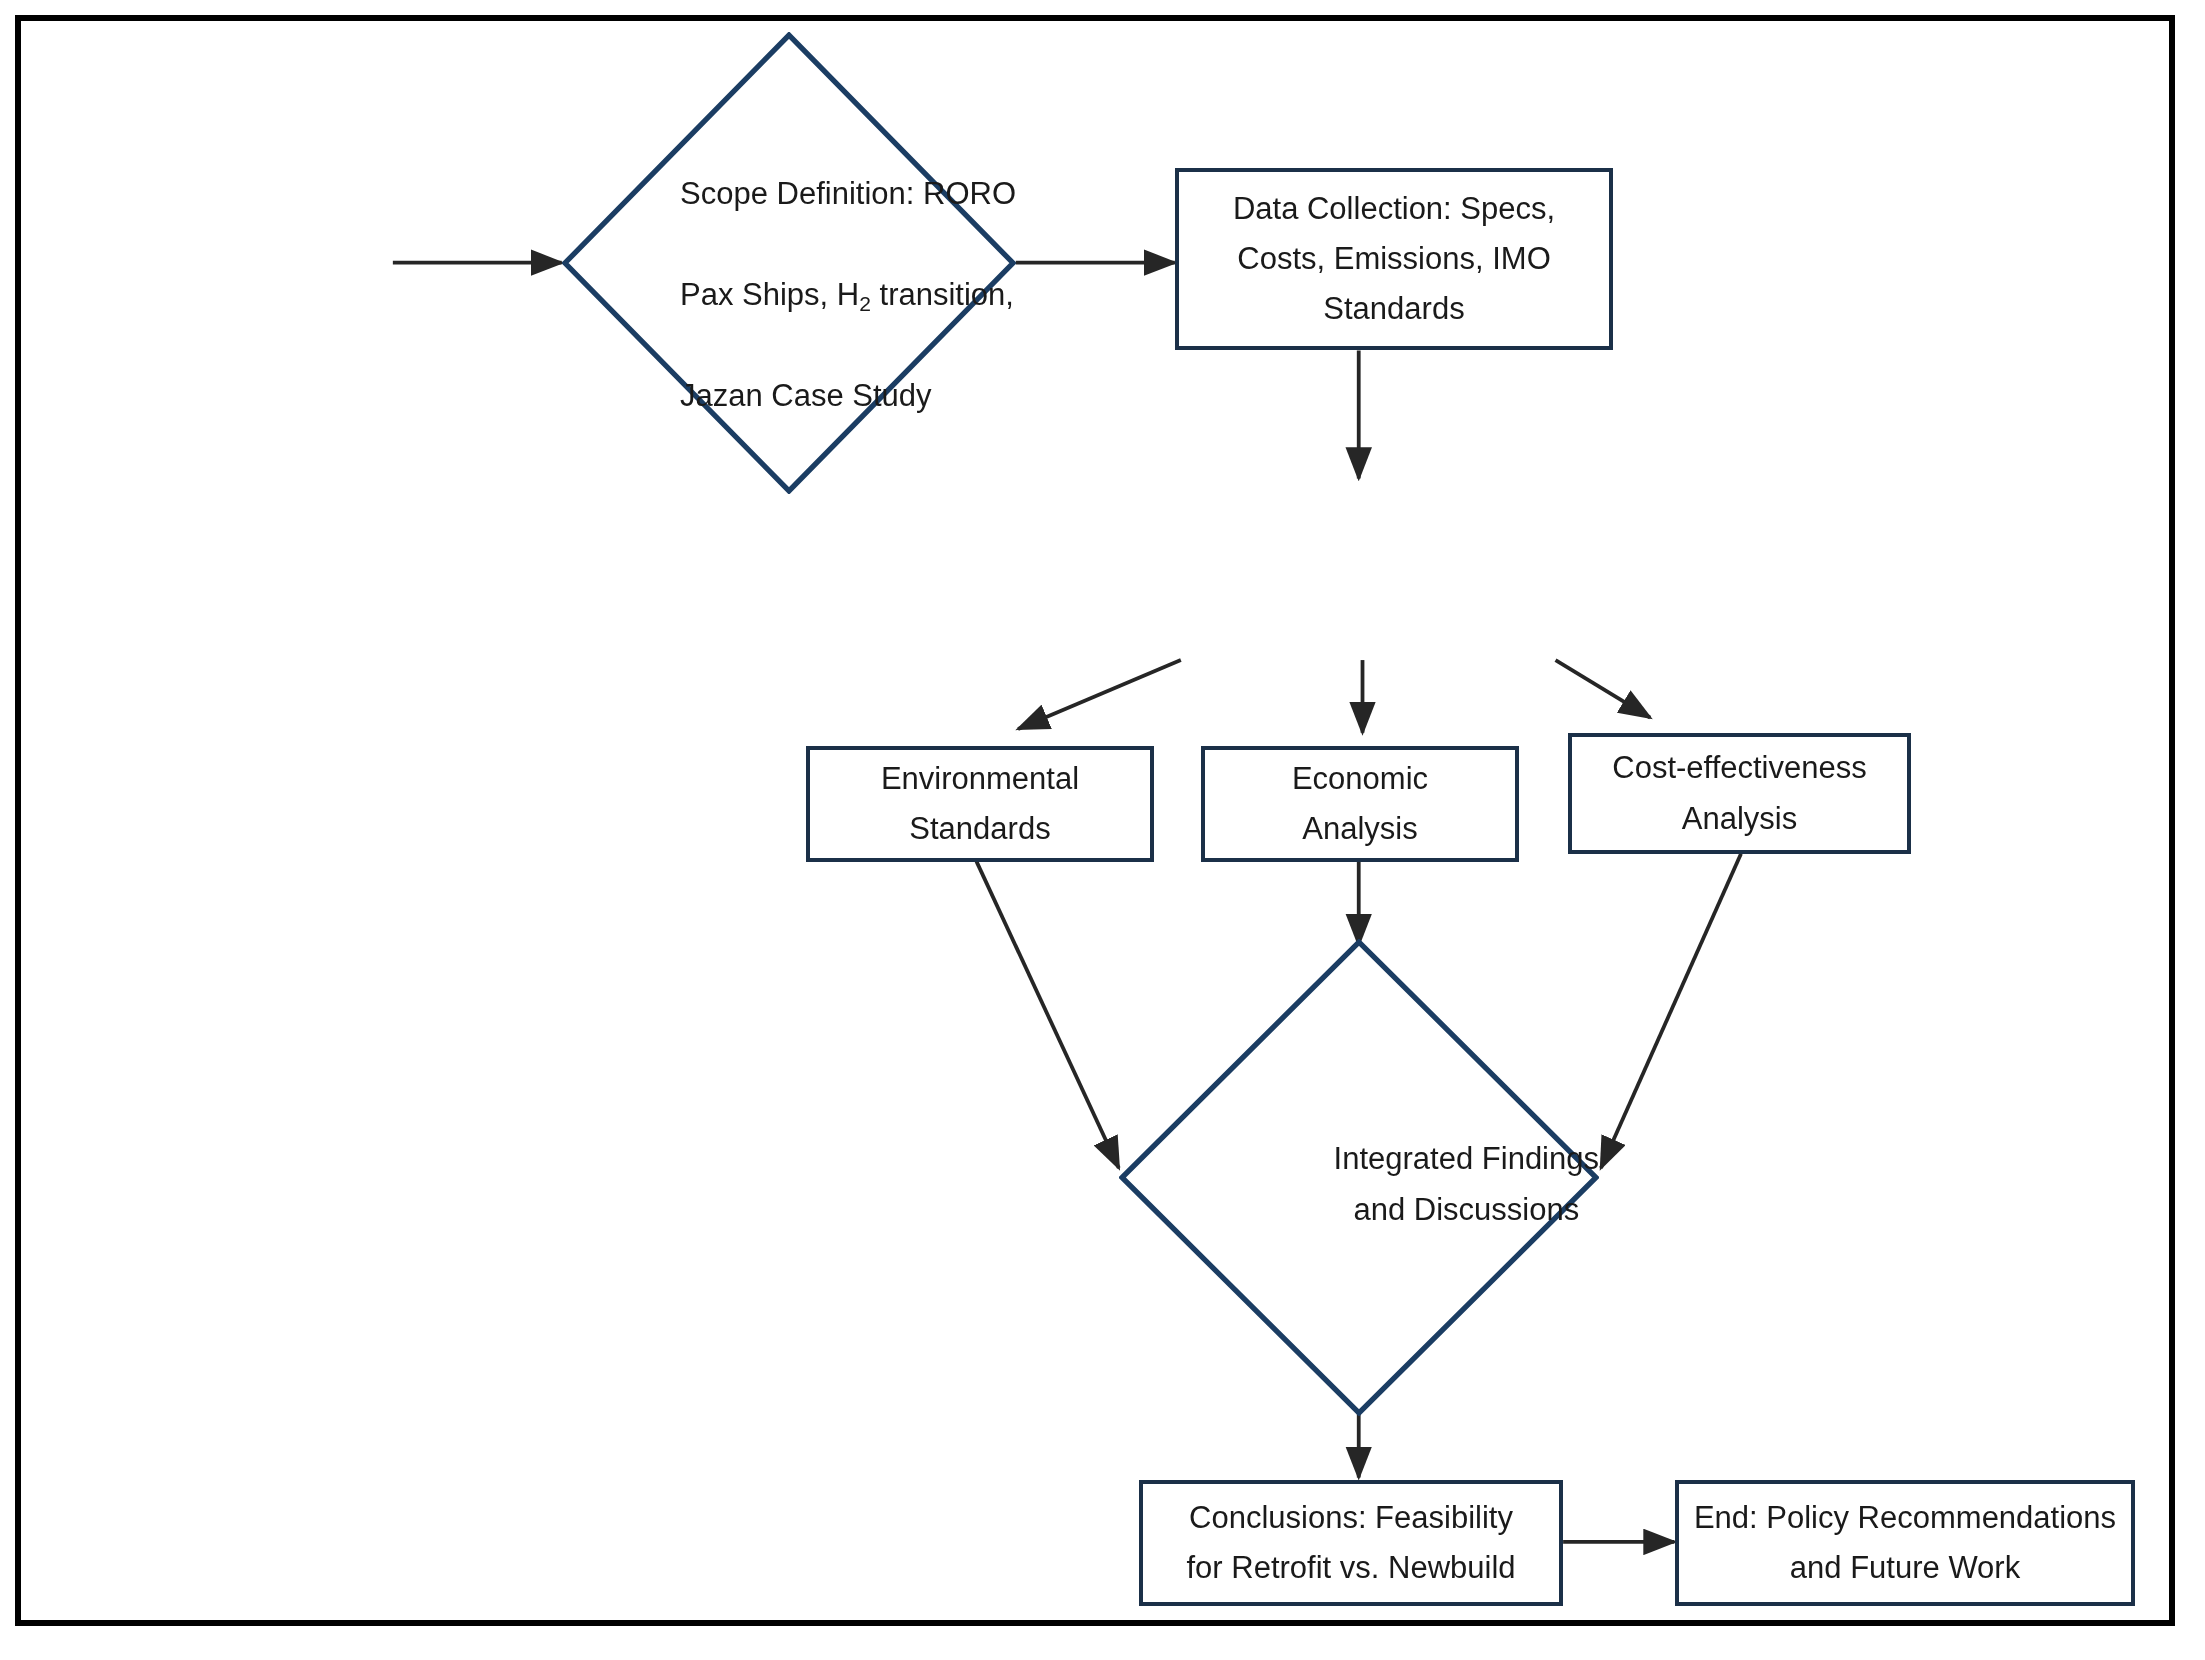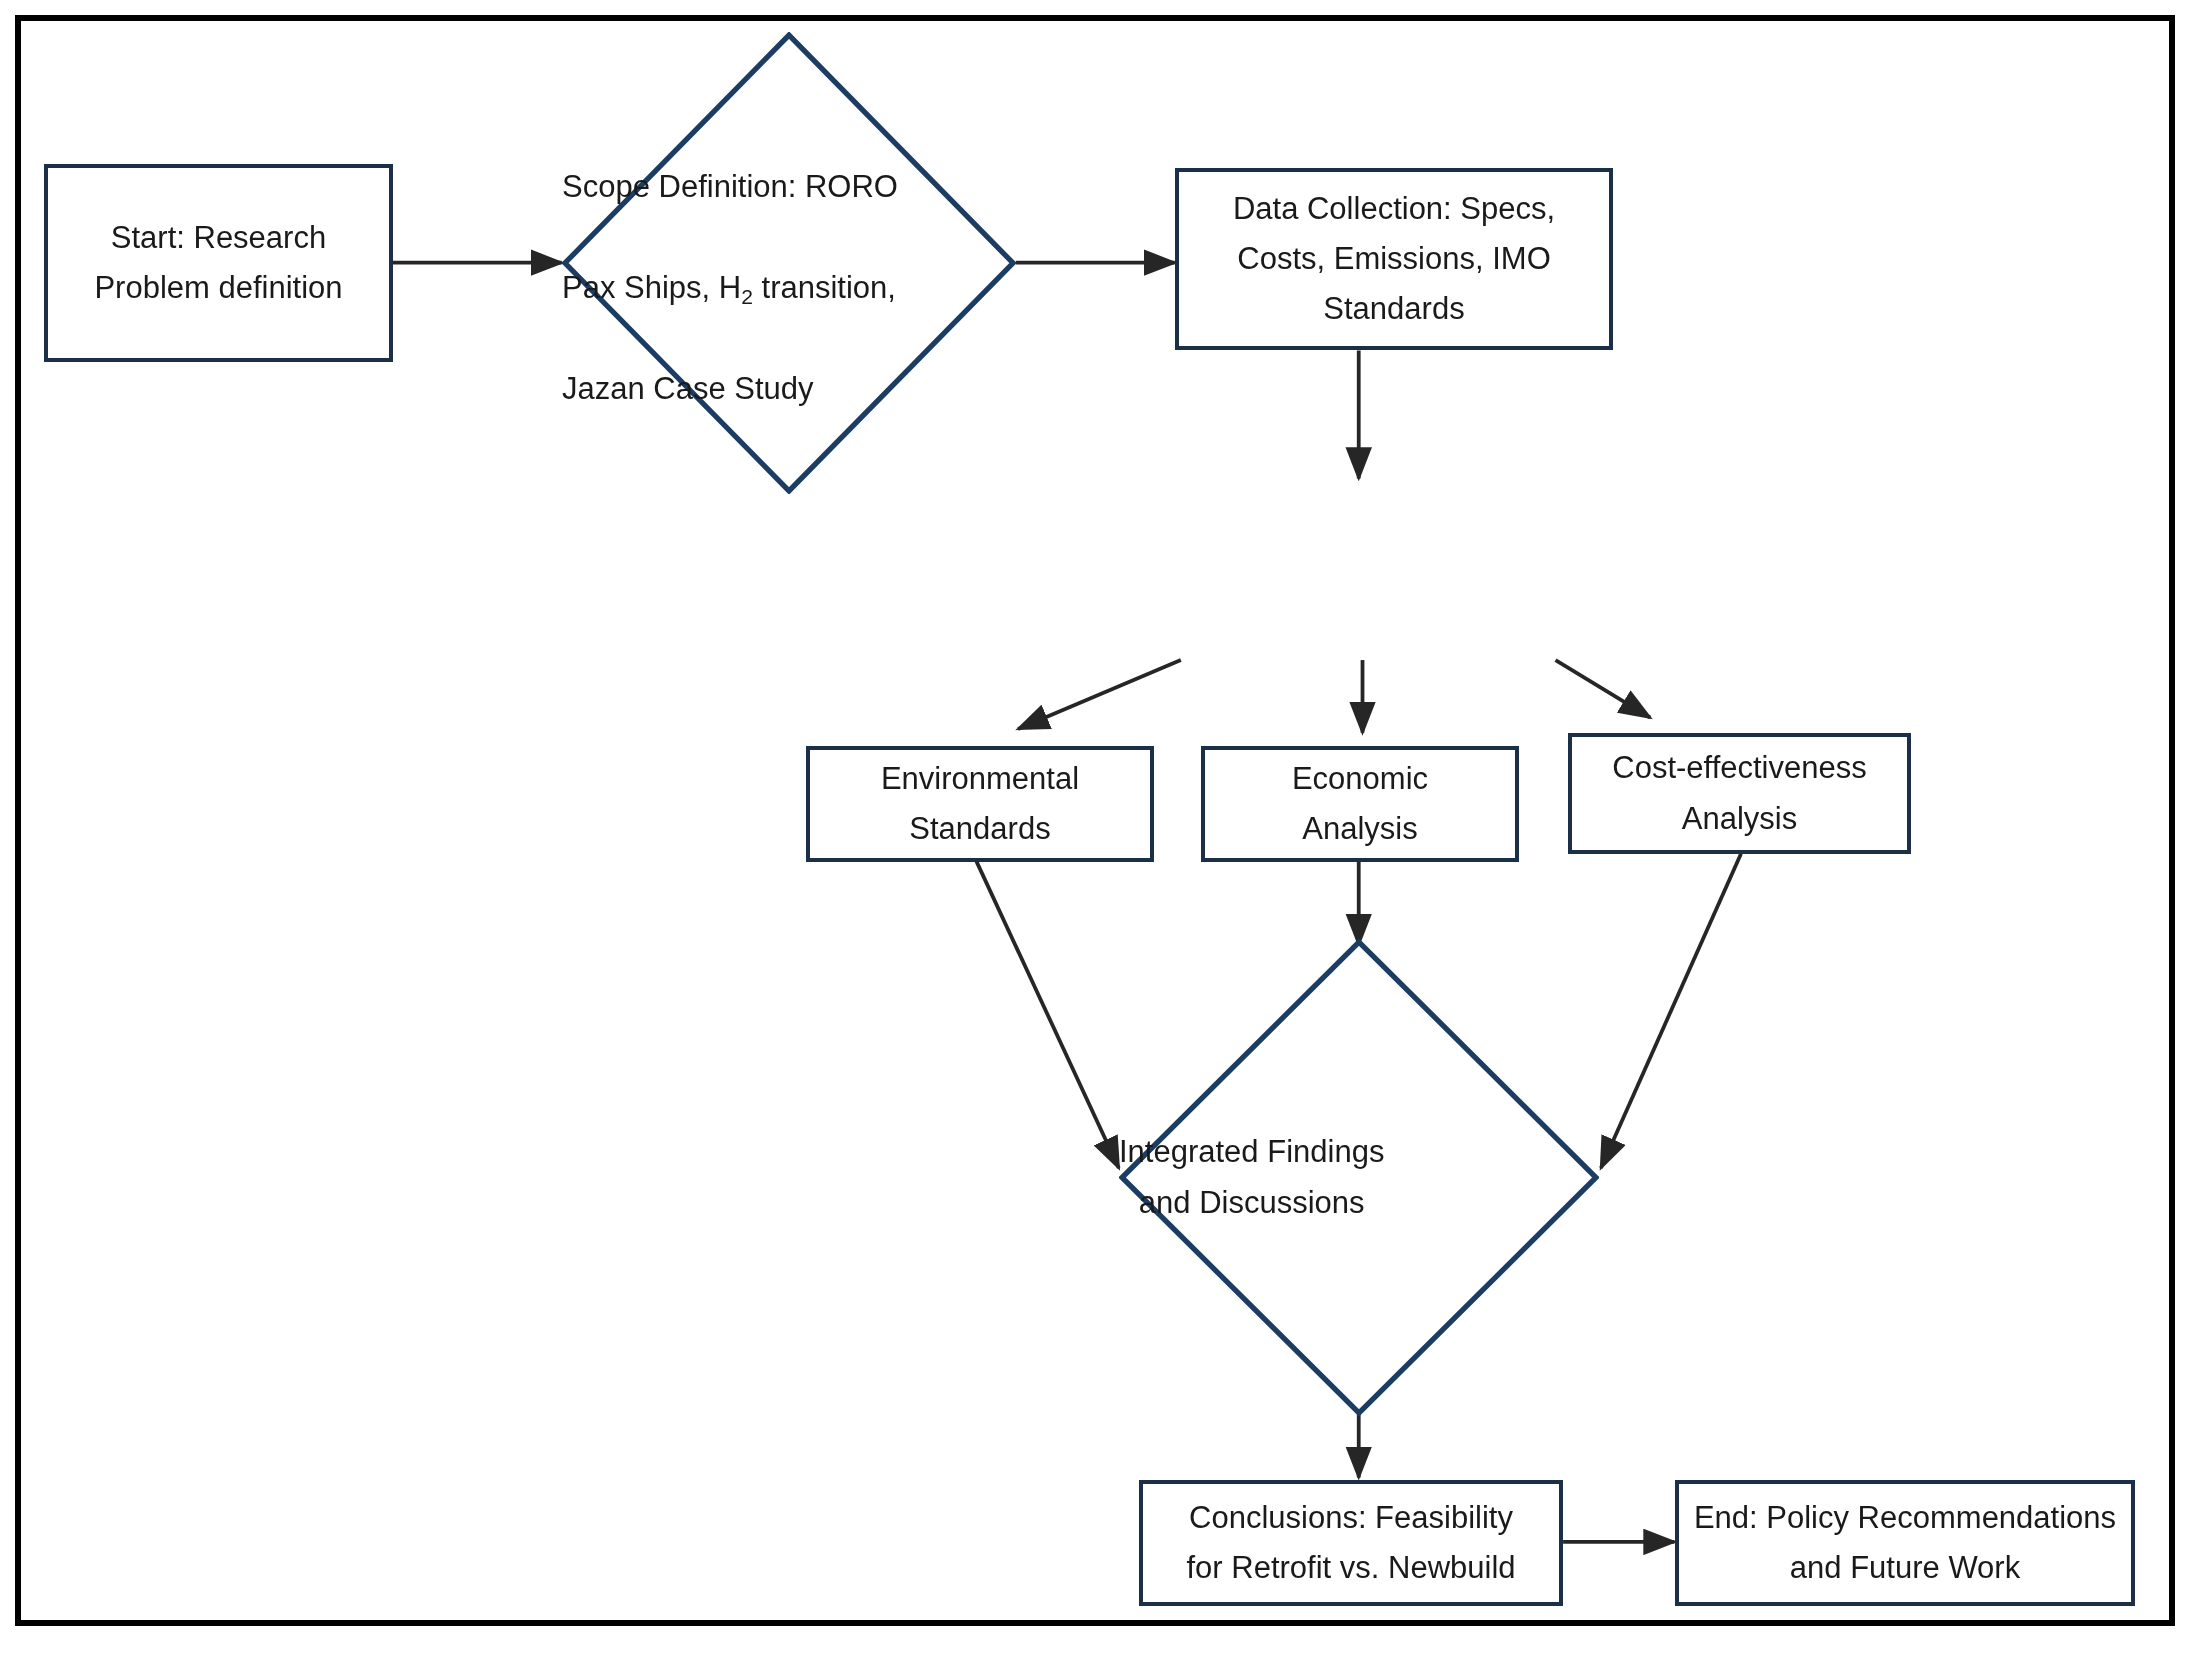--- a/index.html
+++ b/index.html
@@ -60,26 +60,26 @@
   .diamond-shape {
     position: absolute;
     left: 0;
     top: 0;
     width: 100%;
     height: 100%;
   }
   .diamond-text {
     position: absolute;
     left: 0;
-    top: 0;
+    top: 7px;
     width: 100%;
     height: 100%;
     display: flex;
     align-items: center;
-    justify-content: flex-start;
+    justify-content: flex-end;
   }
   .diamond-text .label {
     color: #1a1a1a;
     font-size: 31px;
     line-height: 1.62;
     white-space: pre-line;
   }
   .diamond-text.left .label { text-align: left; }
   .diamond-text.center .label { text-align: center; }
   sub {
@@ -117,24 +117,20 @@
 
     <line x1="1795" y1="1138" x2="1795" y2="1248" stroke="#262626" stroke-width="5" marker-end="url(#arrowhead)"></line>
 
     <line x1="2300" y1="1128" x2="2115" y2="1543" stroke="#262626" stroke-width="5" marker-end="url(#arrowhead)"></line>
 
     <line x1="1795" y1="1862" x2="1795" y2="1952" stroke="#262626" stroke-width="5" marker-end="url(#arrowhead)"></line>
 
     <line x1="2065" y1="2037" x2="2212" y2="2037" stroke="#262626" stroke-width="5" marker-end="url(#arrowhead)"></line>
   </svg>
 
-  <div class="node rect" style="left:44px; top:164px; width:349px; height:198px;">
-    <span class="label">Start: Research
-Problem definition</span>
-  </div>
 
   <div class="diamond-wrap" style="left:562px; top:32px; width:454px; height:462px;">
     <svg class="diamond-shape" viewBox="0 0 600 610" preserveAspectRatio="none">
       <polygon points="300,4 596,305 300,606 4,305" fill="#ffffff" stroke="#1b3d63" stroke-width="7"></polygon>
     </svg>
     <div class="diamond-text left">
       <span class="label">
         <span>Scope  Definition:  RORO</span><br>
         <span>Pax Ships, H</span><sub>2</sub><span> transition,</span><br>
         <span>Jazan Case Study</span>

